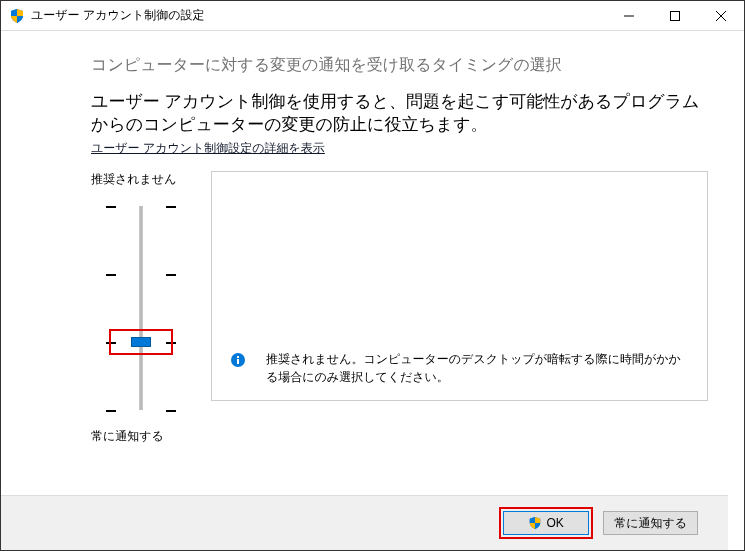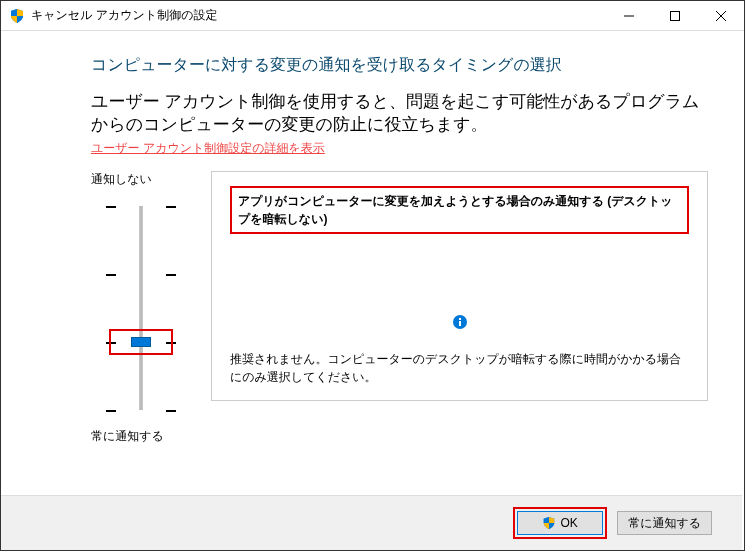--- a/index.html
+++ b/index.html
@@ -34,30 +34,30 @@
     width: 46px; height: 100%;
     display: flex; align-items: center; justify-content: center;
     font-family: "Segoe UI Symbol", sans-serif;
     font-size: 12px;
     cursor: default;
   }
   .content {
     padding: 20px 36px 14px 90px;
   }
   .heading {
-    color: #0c4a6e;
+    color: #737373;
     font-size: 16px;
     margin: 4px 0 14px 0;
   }
   .desc {
     font-size: 17px;
     margin-bottom: 4px;
   }
   .link {
-    color: #ef4444;
+    color: #0f172a;
     text-decoration: underline;
     cursor: pointer;
   }
   .body-row {
     display: flex;
     margin-top: 14px;
     align-items: flex-start;
   }
   .slider-col {
     width: 100px;
@@ -133,33 +133,32 @@
     margin: 0 0 0 14px;
     padding: 0;
   }
   .panel li {
     font-size: 12px;
     line-height: 1.6;
   }
   .panel-spacer { flex: 1; }
   .panel-note {
     display: flex;
-    align-items: center;
+    align-items: flex-start;
     gap: 20px;
     font-size: 12px;
     line-height: 1.5;
     margin-top: 10px;
-    flex-direction: column;
   }
   .info-icon {
     width: 16px; height: 16px; flex-shrink: 0; margin-top: 2px;
   }
   .footer {
     position: absolute;
-    bottom: 0; left: 0; right: 2px;
+    bottom: 0; left: 0; right: 16px;
     height: 55px;
     border-top: 1px solid #ddd;
     background: #f0f0f0;
     display: flex;
     align-items: center;
     justify-content: flex-end;
     padding-right: 30px;
     gap: 10px;
   }
   .btn {
@@ -191,21 +190,21 @@
 <div class="window">
 
   <div class="titlebar">
     <svg class="shield" viewBox="0 0 16 16">
       <path d="M8 1 L14 3 V8 C14 12 8 15 8 15 C8 15 2 12 2 8 V3 Z" fill="#0078d7"></path>
       <path d="M8 1 L14 3 V8 L8 8 Z" fill="#ffb900"></path>
       <path d="M8 8 L8 15 C8 15 2 12 2 8 Z" fill="#ffb900"></path>
       <path d="M8 1 L2 3 V8 L8 8 Z" fill="#0078d7"></path>
       <path d="M8 8 L14 8 C14 12 8 15 8 15 Z" fill="#0078d7"></path>
     </svg>
-    <div class="title">キャンセル アカウント制御の設定</div>
+    <div class="title">ユーザー アカウント制御の設定</div>
     <div class="win-controls">
       <div class="win-btn">
         <svg width="10" height="10" viewBox="0 0 10 10">
             <line x1="0" y1="5" x2="10" y2="5" stroke="#000" stroke-width="1"></line>
           </svg>
       </div>
       <div class="win-btn">
         <svg width="10" height="10" viewBox="0 0 10 10">
             <rect x="0.5" y="0.5" width="9" height="9" fill="none" stroke="#000" stroke-width="1"></rect>
           </svg>
@@ -219,21 +218,21 @@
     </div>
   </div>
 
   <div class="content">
     <div class="heading">コンピューターに対する変更の通知を受け取るタイミングの選択</div>
     <div class="desc">ユーザー アカウント制御を使用すると、問題を起こす可能性があるプログラムからのコンピューターの変更の防止に役立ちます。</div>
     <a class="link">ユーザー アカウント制御設定の詳細を表示</a>
 
     <div class="body-row">
       <div class="slider-col">
-        <div class="slider-label">通知しない</div>
+        <div class="slider-label">推奨されません</div>
 
         <div class="slider-track-wrap">
           <div class="slider-track"></div>
 
           <div class="tick" style="top:8px;">
               <div class="dash"></div>
               <div class="dash"></div>
             </div>
           <div class="tick" style="top:76px;">
               <div class="dash"></div>
@@ -250,21 +249,20 @@
 
           <div class="red-box-thumb" style="top:144px;">
             <div class="slider-thumb"></div>
           </div>
         </div>
 
         <div class="slider-label bottom">常に通知する</div>
       </div>
 
       <div class="panel">
-        <div class="panel-title">アプリがコンピューターに変更を加えようとする場合のみ通知する (デスクトップを暗転しない)</div>
         <div class="panel-spacer"></div>
         <div class="panel-note">
           <svg class="info-icon" viewBox="0 0 16 16">
             <circle cx="8" cy="8" r="7" fill="#0078d7"></circle>
             <rect x="7" y="7" width="2" height="5" fill="#fff"></rect>
             <rect x="7" y="4" width="2" height="2" fill="#fff"></rect>
           </svg>
           <div>推奨されません。コンピューターのデスクトップが暗転する際に時間がかかる場合にのみ選択してください。</div>
         </div>
       </div>

